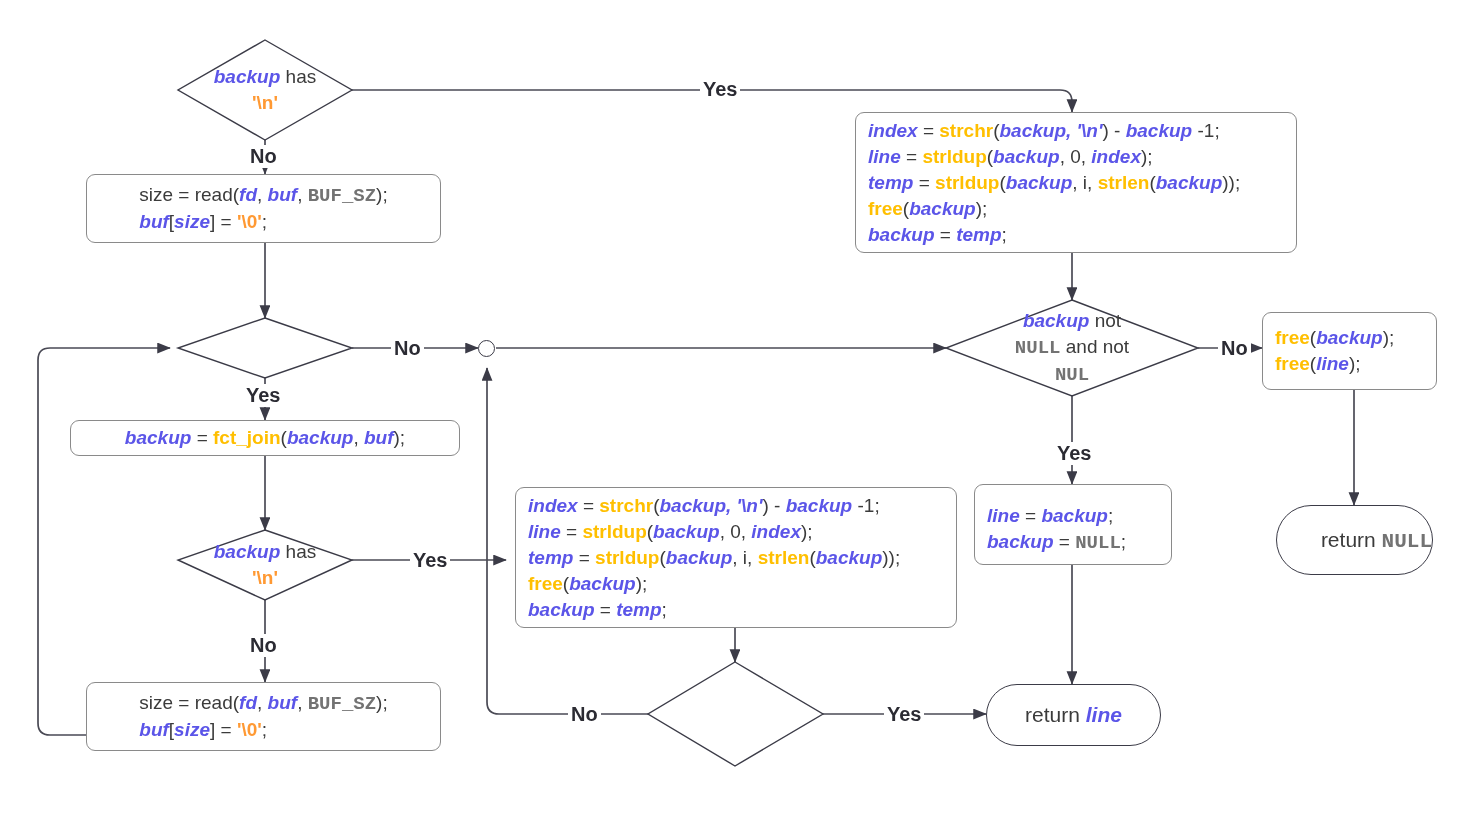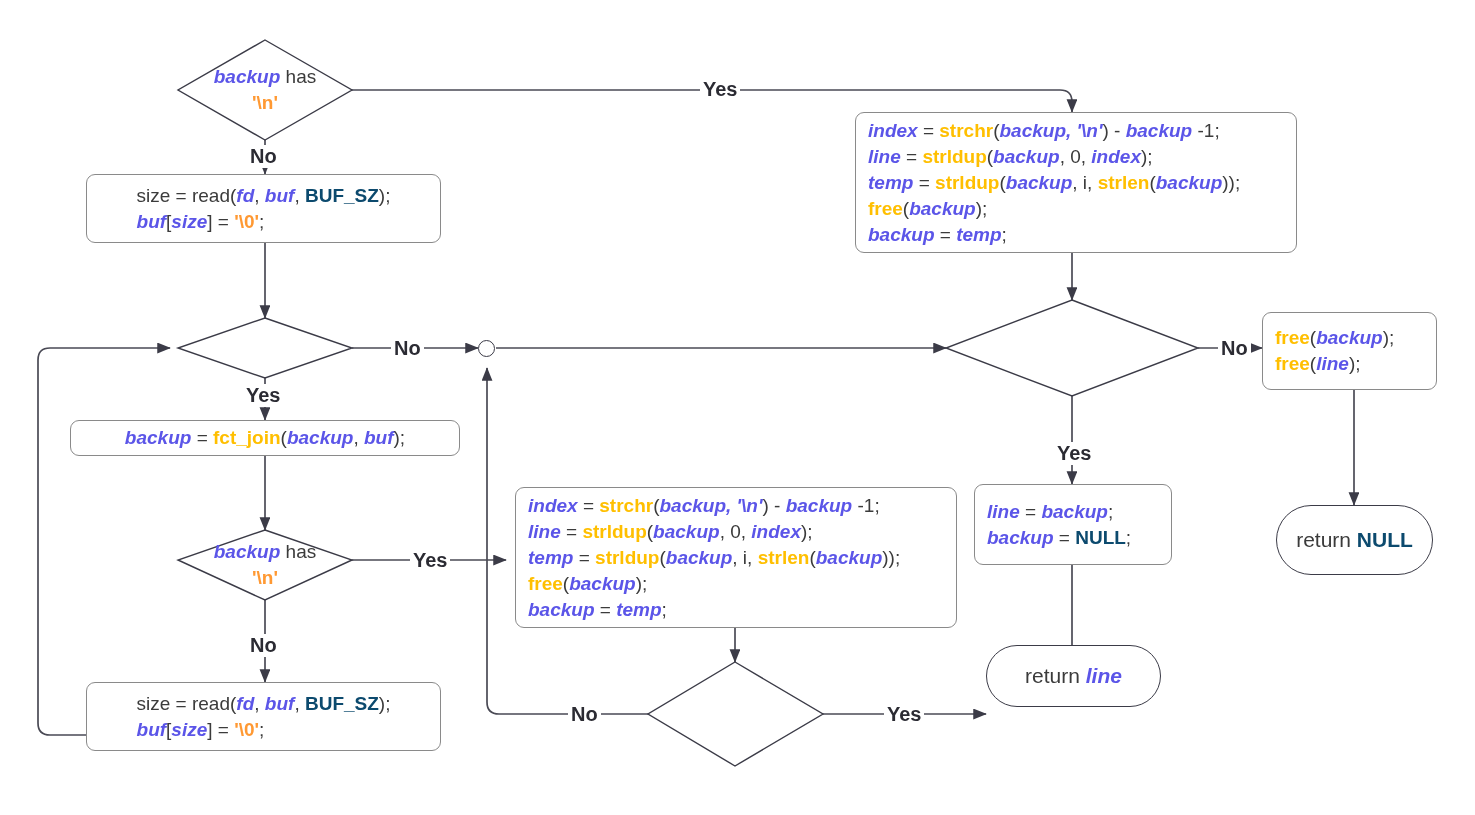--- a/index.html
+++ b/index.html
@@ -50,21 +50,21 @@
 
   
   .elabel{
     position:absolute;font-size:20px;font-weight:bold;color:#2b2b33;
     background:#ffffff;padding:0 3px;white-space:nowrap;
   }
 
   
   .v{color:#5b55e8;font-weight:bold;font-style:italic;}
   .f{color:#ffbf00;font-weight:bold;}
-  .k{color:#0c4a6e;font-weight:bold;}
+  .k{color:#737373;font-weight:bold;font-family:Liberation Mono, monospace;}
   .s{color:#ff9933;font-weight:bold;}
   .p{color:#3b3b3b;font-weight:normal;font-style:normal;}
   .codeline{display:block;}
 </style>
 </head>
 <body>
 
 <div id="canvas">
 
   <svg id="edges" viewBox="0 0 1475 815" xmlns="http://www.w3.org/2000/svg">
@@ -173,42 +173,49 @@
     <div>
       <span class="codeline"><span class="v">index</span><span class="p"> = </span><span class="f">strchr</span><span class="p">(</span><span class="v">backup, '\n'</span><span class="p">) - </span><span class="v">backup</span><span class="p"> -1;</span></span>
       <span class="codeline"><span class="v">line</span><span class="p"> = </span><span class="f">strldup</span><span class="p">(</span><span class="v">backup</span><span class="p">, 0, </span><span class="v">index</span><span class="p">);</span></span>
       <span class="codeline"><span class="v">temp</span><span class="p"> = </span><span class="f">strldup</span><span class="p">(</span><span class="v">backup</span><span class="p">, i, </span><span class="f">strlen</span><span class="p">(</span><span class="v">backup</span><span class="p">));</span></span>
       <span class="codeline"><span class="f">free</span><span class="p">(</span><span class="v">backup</span><span class="p">);</span></span>
       <span class="codeline"><span class="v">backup</span><span class="p"> = </span><span class="v">temp</span><span class="p">;</span></span>
     </div>
   </div>
 
 
+  <div class="node dia" style="left:946px;top:300px;width:252px;height:96px;">
+    <div class="dlabel">
+      <span class="codeline"><span class="v">backup</span><span class="p"> not</span></span>
+      <span class="codeline"><span class="k">NULL</span><span class="p"> and not</span></span>
+      <span class="codeline"><span class="k">NUL</span></span>
+    </div>
+  </div>
 
   <div class="node proc" style="left:1262px;top:312px;width:175px;height:78px;">
     <div>
       <span class="codeline"><span class="f">free</span><span class="p">(</span><span class="v">backup</span><span class="p">);</span></span>
       <span class="codeline"><span class="f">free</span><span class="p">(</span><span class="v">line</span><span class="p">);</span></span>
     </div>
   </div>
 
-  <div class="node proc" style="left:974px;top:484px;width:198px;height:81px;">
+  <div class="node proc" style="left:974px;top:484px;width:198px;height:81px;align-items:flex-end;">
     <div>
       <span class="codeline"><span class="v">line</span><span class="p"> = </span><span class="v">backup</span><span class="p">;</span></span>
       <span class="codeline"><span class="v">backup</span><span class="p"> = </span><span class="k">NULL</span><span class="p">;</span></span>
     </div>
   </div>
 
-  <div class="node term" style="left:1276px;top:505px;width:157px;height:70px;">
+  <div class="node term" style="left:1276px;top:505px;width:157px;height:70px;justify-content:flex-end;">
     <div>
       <span class="p">return </span><span class="k">NULL</span>
     </div>
   </div>
 
-  <div class="node term" style="left:986px;top:645px;width:175px;height:62px;">
+  <div class="node term" style="left:986px;top:684px;width:175px;height:62px;">
     <div>
       <span class="p">return </span><span class="v">line</span>
     </div>
   </div>
 
   <div class="node junction" style="left:478px;top:340px;"></div>
 
   <div class="elabel" style="left:700px;top:78px;">Yes</div>
 
   <div class="elabel" style="left:247px;top:145px;">No</div>

